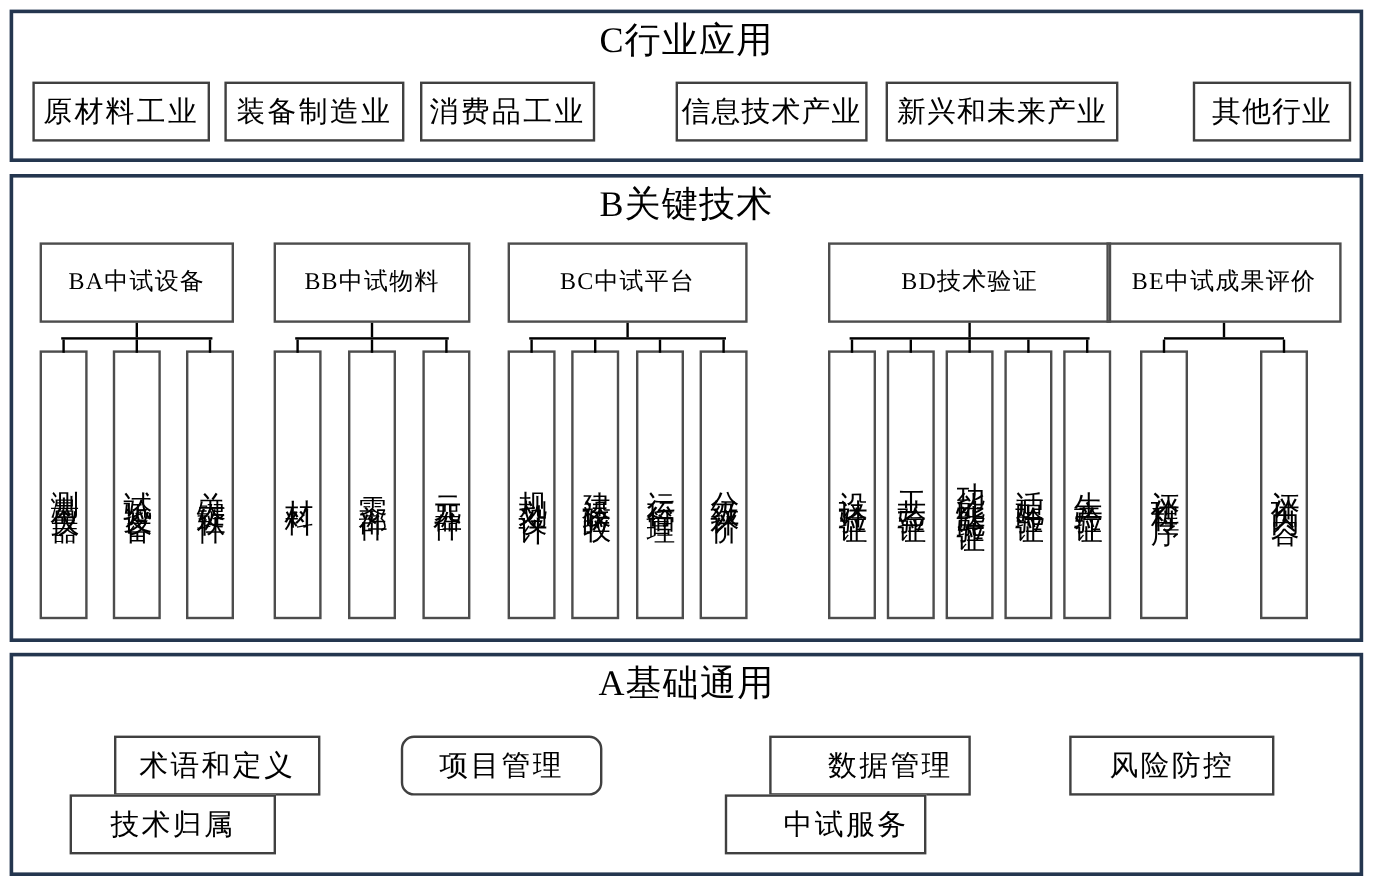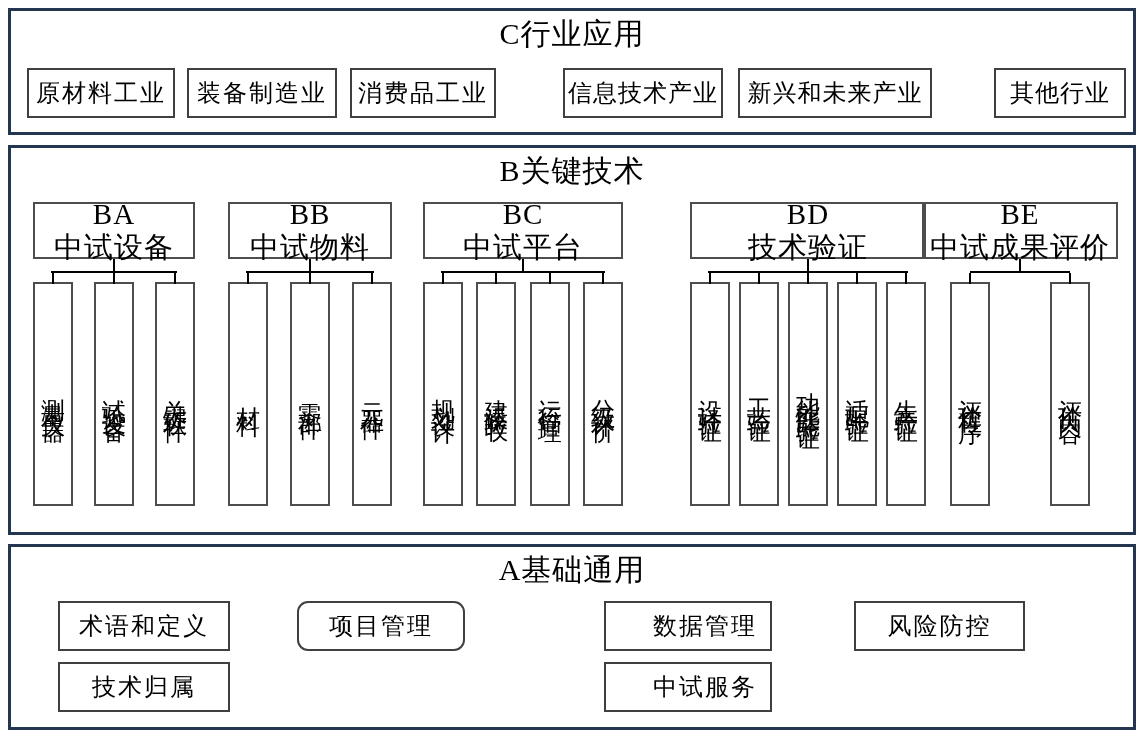--- a/index.html
+++ b/index.html
@@ -38,23 +38,23 @@
 
   
   .group { position:absolute; top:54px; }
   #g-ba { left:22px;  width:162px; }
   #g-bb { left:217px; width:164px; }
   #g-bc { left:412px; width:200px; }
   #g-bd { left:642px; width:236px;padding-left:37px; }
   #g-be { left:911px; width:196px; }
 
   .parent {
-    height:57px; border:2px solid #4d4d4d; box-sizing:border-box;
-    display:flex; flex-direction:column; align-items:center; justify-content:center;
-    font-size:29px; line-height:33px; letter-spacing:1px; text-align:center;
+    height:67px; border:2px solid #4d4d4d; box-sizing:border-box;
+    display:flex; flex-direction:row; align-items:center; justify-content:center;
+    font-size:20px; line-height:33px; letter-spacing:1px; text-align:center;
   }
   .stem { width:2px; height:12px; background:#000; margin:0 auto; }
   .bar  { height:2px; background:#000; margin:0 18px; }
   #g-be .bar { margin:0 48px; }
   .kids { display:flex; justify-content:space-between; margin-top:9px; }
   #g-be .kids { padding:0 28px; }
   .kid {
     position:relative; width:40px; height:224px;
     border:2px solid #4d4d4d; box-sizing:border-box; background:#fff;
     display:flex; align-items:center; justify-content:center;
@@ -63,21 +63,21 @@
     content:""; position:absolute; top:-11px; left:50%; margin-left:-1px;
     width:2px; height:11px; background:#000;
   }
   .kid span {
     writing-mode:vertical-rl; text-orientation:upright;
     font-size:24px; letter-spacing:7px; line-height:36px;
   }
 
   
   .abox { position:absolute; height:50px; }
-  .arow1 { top:54px; }
+  .arow1 { top:66px;margin-left:37px; }
   .arow2 { top:115px; }
   #abox-0, #abox-4 { left:47px;  width:172px; }
   #abox-1, #abox-5 { left:286px; width:168px;border-radius:11px; }
   #abox-2, #abox-6 { left:593px; width:168px;padding-left:34px; }
   #abox-3 { left:843px; width:171px; }
 </style>
 </head>
 <body>
 
 <div class="section" id="sec-c">

